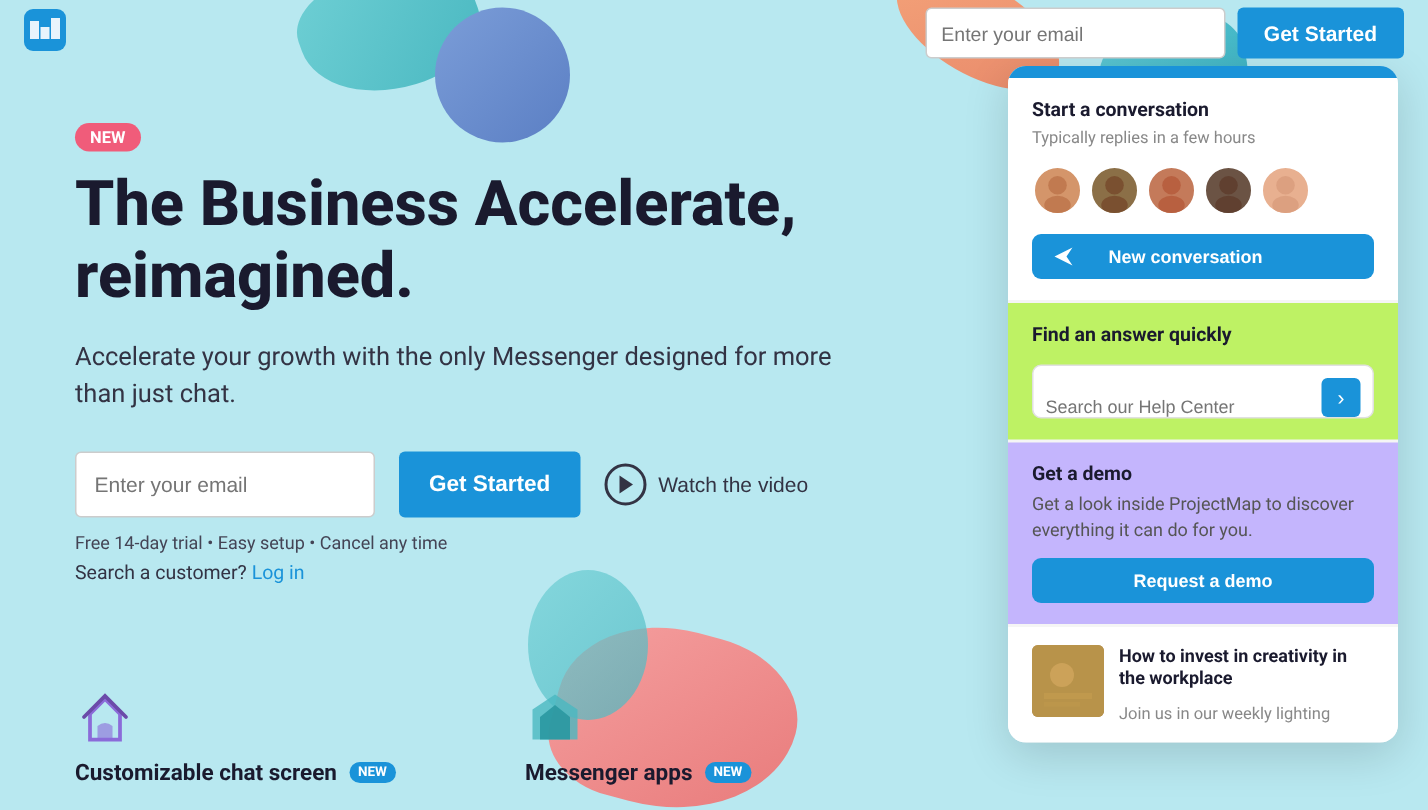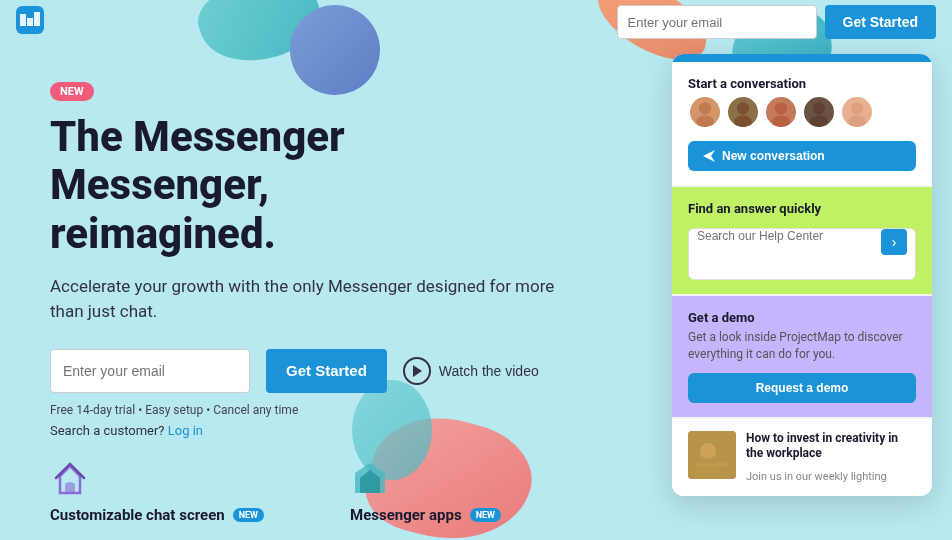--- a/index.html
+++ b/index.html
@@ -252,21 +252,21 @@
       color: #fff;
       font-size: 9px;
       font-weight: 700;
       padding: 2px 6px;
       border-radius: 10px;
     }
 
     
     .messenger-widget {
       position: absolute;
-      top: 54px;
+      top: 44px;
       right: 20px;
       width: 260px;
       background: #f5f5f5;
       border-radius: 12px;
       overflow: hidden;
       box-shadow: 0 8px 30px rgba(0,0,0,0.15);
     }
     .widget-blue-header {
       background: #1a93d9;
       height: 8px;
@@ -313,38 +313,38 @@
       background: #1a93d9;
       color: #fff;
       border: none;
       border-radius: 6px;
       padding: 8px 14px;
       font-size: 12px;
       font-weight: 600;
       cursor: pointer;
       display: flex;
       align-items: center;
-      gap: 6px;
+      gap: 23px;
       width: 100%;
     }
 
     .widget-section-gray {
       background: #bef264;
       padding: 14px 16px;
       margin-bottom: 2px;
     }
     .search-row {
       display: flex;
-      align-items: flex-start;
+      align-items: flex-end;
       gap: 6px;
       background: #fff;
       border: 1px solid #e0e0e0;
       border-radius: 6px;
       padding: 0 8px;
-      height: 52px;
+      height: 36px;
     }
     .search-input-widget {
       flex: 1;
       border: none;
       outline: none;
       font-size: 12px;
       color: #999;
       background: transparent;
     }
     .search-btn-widget {
@@ -436,21 +436,21 @@
 <div class="blob blob-teal-top"></div>
 <div class="blob blob-blue"></div>
 <div class="blob blob-peach-right"></div>
 <div class="blob blob-teal-right"></div>
 <div class="blob blob-pink-bottom"></div>
 <div class="blob blob-teal-bottom-right"></div>
 
 <section class="hero-content">
   <span class="new-badge">NEW</span>
   <h1 class="hero-title">
-    <span>The Messenger Messenger,</span><br>
+    <span>The Business Accelerate,</span><br>
     <span>reimagined.</span>
   </h1>
   <p class="hero-subtitle">Accelerate your growth with the only Messenger designed for more than just chat.</p>
 
   <div class="hero-cta-row">
     <input class="hero-email-input" type="email" placeholder="Enter your email" style="">
     <button class="hero-get-started-btn">Get Started</button>
     <button class="watch-video-btn">
       <span class="play-icon">
         <span class="play-triangle"></span>
@@ -488,20 +488,21 @@
       <span class="feature-badge">NEW</span>
     </div>
   </div>
 </div>
 
 <aside class="messenger-widget">
   <div class="widget-blue-header"></div>
 
   <div class="widget-section">
     <div class="widget-section-title">Start a conversation</div>
+    <div class="widget-section-sub">Typically replies in a few hours</div>
     <div class="avatar-row">
       <div class="avatar avatar-1">
         <svg viewBox="0 0 34 34" width="34" height="34">
           <circle cx="17" cy="13" r="7" fill="#c17a50"></circle>
           <ellipse cx="17" cy="28" rx="10" ry="7" fill="#c17a50"></ellipse>
         </svg>
       </div>
       <div class="avatar avatar-2">
         <svg viewBox="0 0 34 34" width="34" height="34">
           <circle cx="17" cy="13" r="7" fill="#7a5030"></circle>

